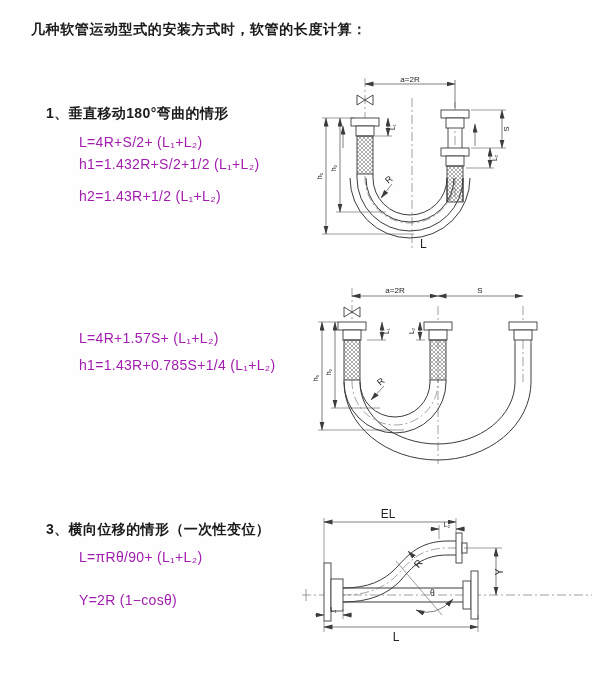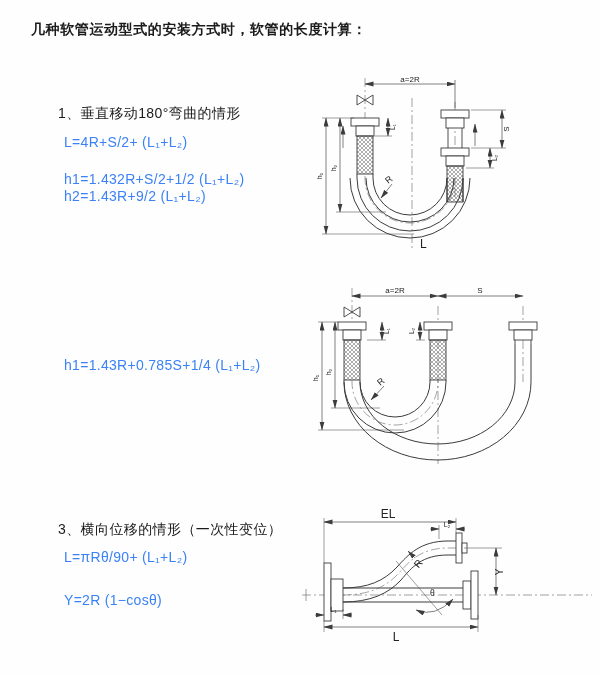--- a/index.html
+++ b/index.html
@@ -1,43 +1,43 @@
 <!DOCTYPE html>
 <html><head>
 <meta charset="utf-8">
 <style>
   html,body{margin:0;padding:0;background:#e8e8e8;}
   .page{
     position:relative;width:600px;height:675px;background:#fefefe;overflow:hidden;
     font-family:"Liberation Sans","DejaVu Sans",sans-serif;color:#1b1b1b;
   }
   .title{position:absolute;left:31px;top:21px;font-size:14px;font-weight:bold;letter-spacing:.6px;}
-  .heading{position:absolute;font-size:14px;font-weight:normal;letter-spacing:.4px;white-space:nowrap;margin-left:12px;}
-  .formula{position:absolute;font-size:14px;font-weight:400;letter-spacing:.3px;white-space:nowrap;color:#3b82f6;}
+  .heading{position:absolute;font-size:14px;font-weight:bold;letter-spacing:.4px;white-space:nowrap;}
+  .formula{position:absolute;font-size:14px;font-weight:400;letter-spacing:.3px;white-space:nowrap;color:#a21caf;margin-left:15px;}
   .diagram{position:absolute;}
   svg{display:block;}
   svg text{font-family:"Liberation Sans","DejaVu Sans",sans-serif;fill:#222;}
   .dim{stroke:#4a4a4a;stroke-width:.7;fill:none;}
   .thin{stroke:#5a5a5a;stroke-width:.6;fill:none;}
   .out{stroke:#3c3c3c;stroke-width:.9;fill:#fff;}
   .hose{stroke:#3c3c3c;stroke-width:1;fill:none;}
   .cl{stroke:#666;stroke-width:.6;fill:none;stroke-dasharray:9 3 2 3;}
   .braid{stroke:#3c3c3c;stroke-width:.9;}
 </style>
 </head>
 <body>
 
 <div class="page">
 
   <div class="title">几种软管运动型式的安装方式时，软管的长度计算：</div>
 
   <div class="heading" style="left:46px;top:105px">1、垂直移动180°弯曲的情形</div>
   <div class="formula" style="left:64px;top:134px">L=4R+S/2+ (L₁+L₂)</div>
-  <div class="formula" style="left:64px;top:171px">h1=1.432R+S/2+1/2 (L₁+L₂)</div>
-  <div class="formula" style="left:64px;top:188px">h2=1.43R+9/2 (L₁+L₂)</div>
+  <div class="formula" style="left:64px;top:156px">h1=1.432R+S/2+1/2 (L₁+L₂)</div>
+  <div class="formula" style="left:64px;top:188px">h2=1.43R+1/2 (L₁+L₂)</div>
 
   <svg class="diagram" style="left:310px;top:72px" width="268" height="182" viewBox="0 0 268 182">
     <defs>
       <marker id="m1" markerWidth="9" markerHeight="6" refX="8.5" refY="2.5" orient="auto-start-reverse" markerUnits="userSpaceOnUse">
         <path d="M0,0 L9,2.5 L0,5 z" fill="#3c3c3c"></path>
       </marker>
       <pattern id="p1" width="4" height="4" patternUnits="userSpaceOnUse">
         <path d="M0,4 L4,0 M0,0 L4,4" stroke="#777" stroke-width="0.6"></path>
       </pattern>
     </defs>
@@ -112,20 +112,21 @@
     </g>
 
     <g>
       <line class="dim" x1="82" y1="112" x2="71" y2="126" marker-end="url(#m1)"></line>
       <text font-size="9" transform="rotate(-40 80 108)" x="76" y="110">R</text>
     </g>
 
     <text x="110" y="176" font-size="12">L</text>
   </svg>
 
+  <div class="formula" style="left:64px;top:330px">L=4R+1.57S+ (L₁+L₂)</div>
   <div class="formula" style="left:64px;top:357px">h1=1.43R+0.785S+1/4 (L₁+L₂)</div>
 
   <svg class="diagram" style="left:308px;top:282px" width="292" height="186" viewBox="0 0 292 186">
     <defs>
       <marker id="m2" markerWidth="9" markerHeight="6" refX="8.5" refY="2.5" orient="auto-start-reverse" markerUnits="userSpaceOnUse">
         <path d="M0,0 L9,2.5 L0,5 z" fill="#3c3c3c"></path>
       </marker>
       <pattern id="p2" width="4" height="4" patternUnits="userSpaceOnUse">
         <path d="M0,4 L4,0 M0,0 L4,4" stroke="#777" stroke-width="0.6"></path>
       </pattern>

